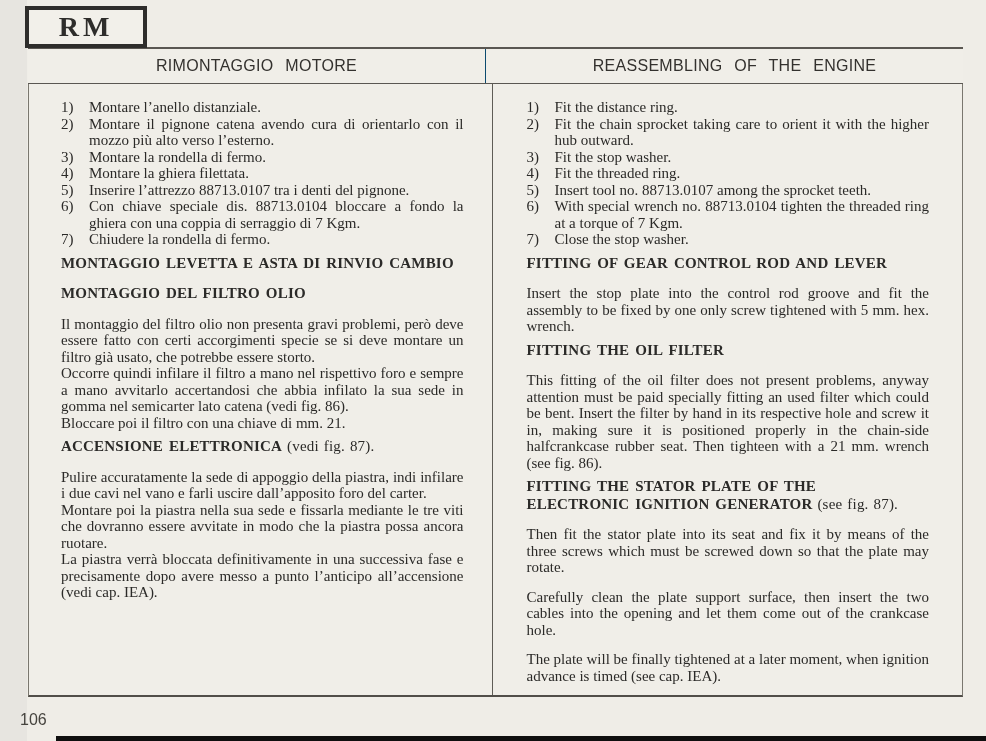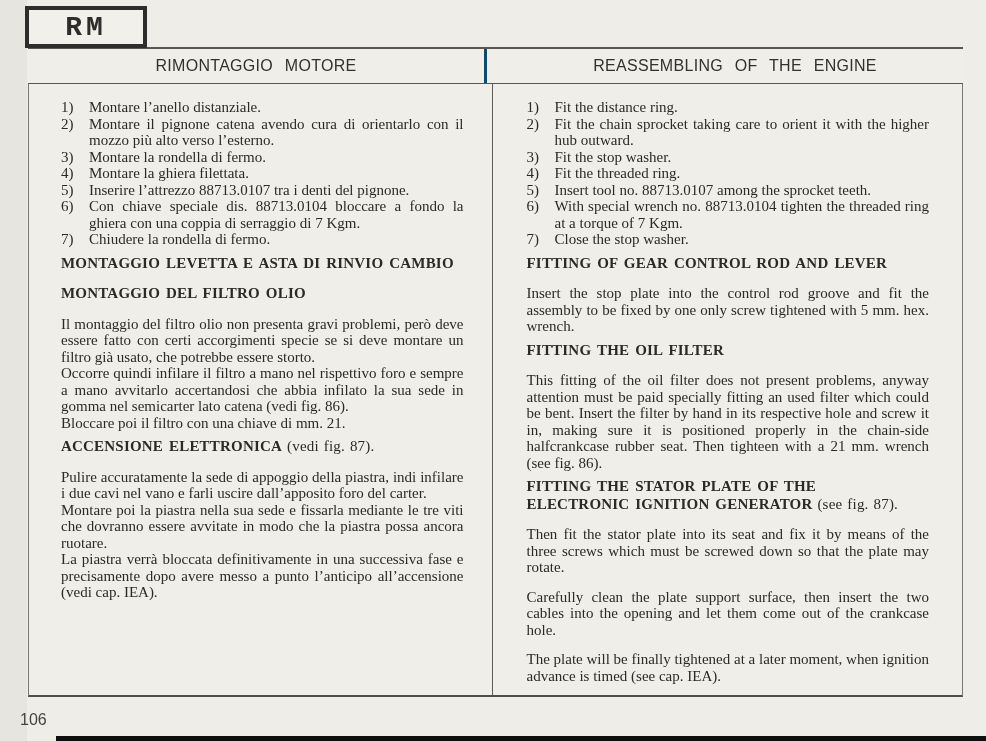--- a/index.html
+++ b/index.html
@@ -10,35 +10,35 @@
     color:#2b2a28;
     -webkit-font-smoothing:antialiased;
   }
   
   .scan-edge{position:absolute;left:0;top:0;width:27px;height:741px;background:#e7e5e0;}
 
   .rm-box{
     position:absolute;left:25px;top:6px;width:122px;height:42px;box-sizing:border-box;
     border:4px solid #2e2d2b;background:#f2f0ea;z-index:3;
     display:flex;align-items:center;justify-content:center;
-    font-family:Liberation Mono, monospace;font-weight:bold;
+    font-family:Liberation Serif, serif;font-weight:bold;
     font-size:28px;letter-spacing:4px;color:#2e2d2b;
   }
 
   .header-band{
     position:absolute;left:28px;top:47px;width:935px;height:37px;box-sizing:border-box;
     border-top:2px solid #5a5752;border-bottom:1px solid #5a5752;
     display:flex;background:#f0eee8;
   }
   .header-band .half{
     flex:1;display:flex;align-items:center;justify-content:center;
     font-family:"Liberation Sans", sans-serif;font-weight:normal;
     font-size:16px;word-spacing:7px;letter-spacing:.3px;color:#33312e;
   }
-  .header-band .half + .half{border-left:3px solid #0c4a6e;padding-left:20px;}
+  .header-band .half + .half{border-left:1px solid #0c4a6e;padding-left:20px;}
 
   .content{
     position:absolute;left:28px;top:84px;width:935px;height:613px;box-sizing:border-box;
     border-left:1px solid #7a776f;border-right:1px solid #7a776f;border-bottom:2px solid #514e49;
     display:flex;background:#f0eee8;
   }
   .col{flex:1;box-sizing:border-box;padding:15px 28px 0 32px;
     font-size:15px;line-height:16.5px;text-align:justify;}
   .col.right{border-left:1px solid #5f5c56;padding:15px 33px 0 34px;}
 

